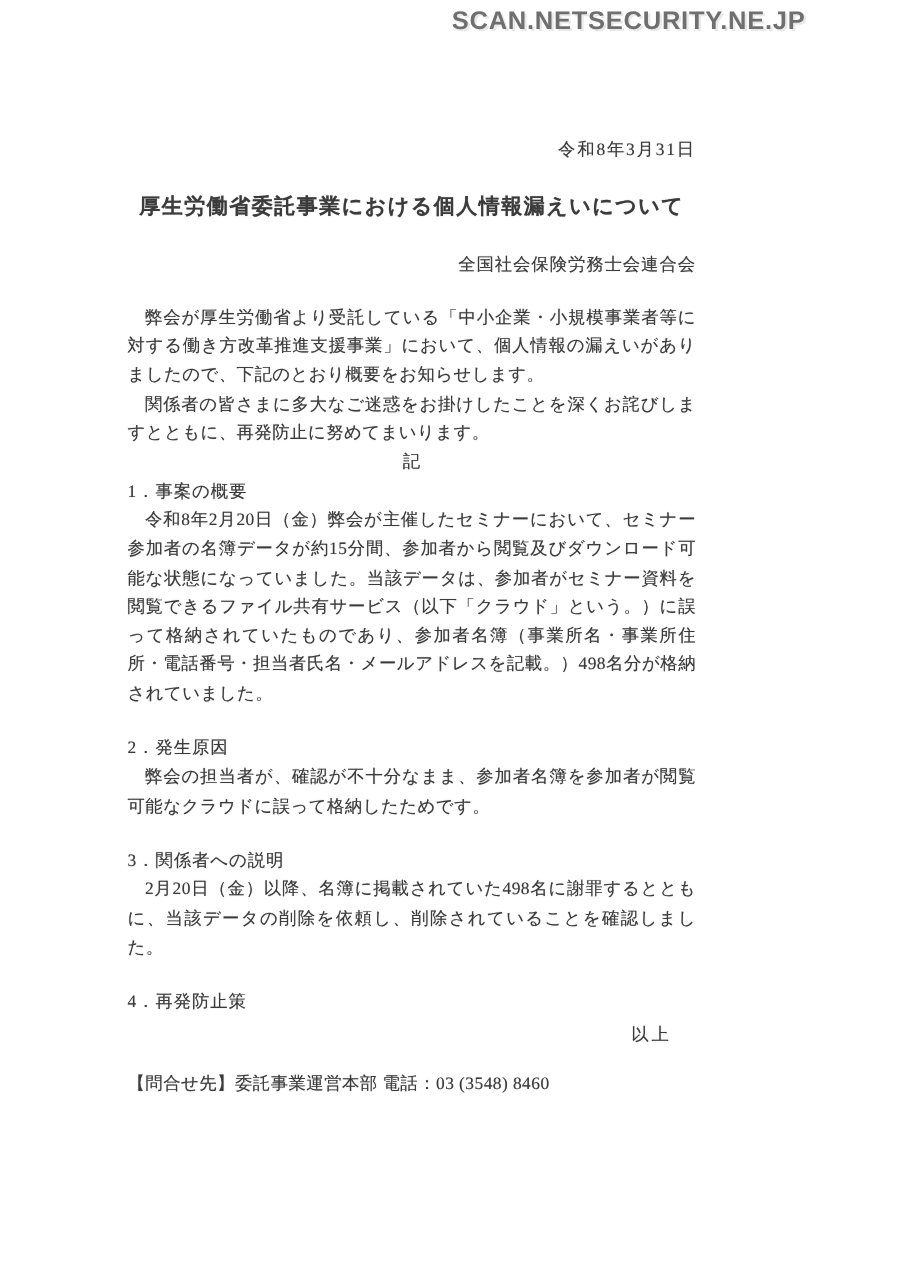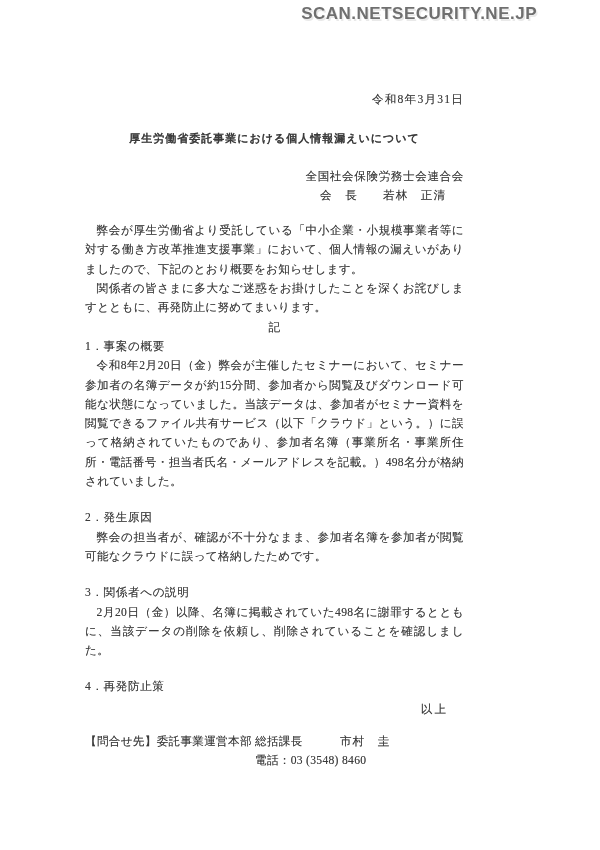--- a/index.html
+++ b/index.html
@@ -40,21 +40,21 @@
     text-shadow: 0 0 0.6px rgba(70,70,70,0.55);
   }
   .date-line {
     margin-top: 90px;
     text-align: right;
     letter-spacing: 1.2px;
   }
   .doc-title {
     margin-top: 20px;
     text-align: center;
-    font-size: 11px;
+    font-size: 14px;
     font-weight: 600;
     letter-spacing: 1px;
   }
   .sender {
     margin-top: 18px;
     text-align: right;
   }
   .sender .org { letter-spacing: 0.6px; }
   .sender .president { letter-spacing: 1px; margin-right: 18px; }
   .intro { margin-top: 16px; }
@@ -103,21 +103,20 @@
   <div class="watermark">SCAN.NETSECURITY.NE.JP</div>
 
   <div class="content">
 
     <div class="date-line">令和8年3月31日</div>
 
     <div class="doc-title">厚生労働省委託事業における個人情報漏えいについて</div>
 
     <div class="sender">
       <div class="org">全国社会保険労務士会連合会</div>
-      <div class="president">会　長　　若林　正清</div>
     </div>
 
     <div class="intro">
       <p>弊会が厚生労働省より受託している「中小企業・小規模事業者等に対する働き方改革推進支援事業」において、個人情報の漏えいがありましたので、下記のとおり概要をお知らせします。</p>
       <p>関係者の皆さまに多大なご迷惑をお掛けしたことを深くお詫びしますとともに、再発防止に努めてまいります。</p>
     </div>
 
     <div class="record-marker">記</div>
 
     <div class="section">
@@ -145,22 +144,18 @@
       <div class="section-heading">4．再発防止策</div>
     </div>
 
     <div class="closing">以上</div>
 
     <div class="contact">
       <div class="contact-left">
         <span>【問合せ先】</span><span>委託事業運営本部</span>
       </div>
       <div class="contact-right">
-        <div class="contact-row">
-          <span class="contact-role">総括課長</span>
-          <span class="contact-name">市村　圭</span>
-        </div>
         <div class="contact-phone">電話：03 (3548) 8460</div>
       </div>
     </div>
 
   </div>
 </div>
 
 </body></html>

